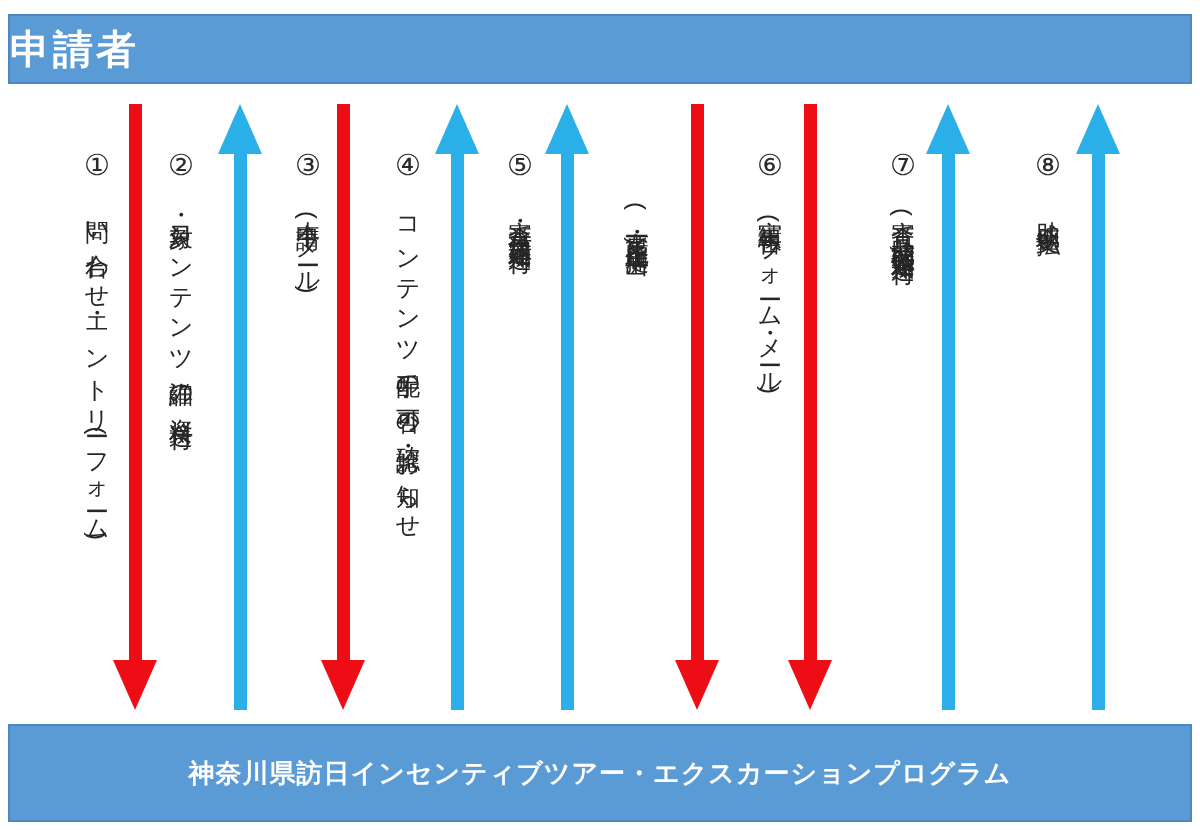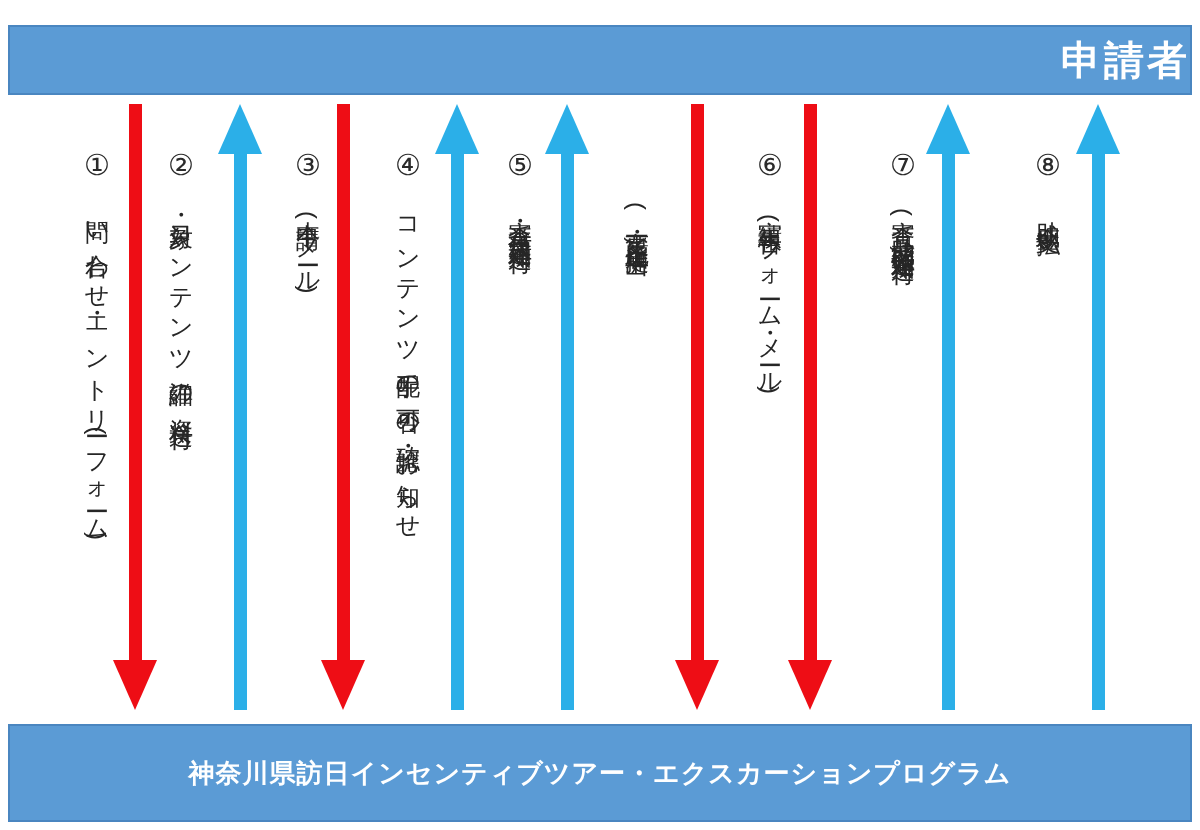--- a/index.html
+++ b/index.html
@@ -10,23 +10,23 @@
   .stage{position:absolute;left:0;top:0;width:1200px;height:830px;}
 
   
   .bar{
     position:absolute;left:8px;right:8px;box-sizing:border-box;
     background:var(--bar-fill,#5b9bd5);
     border:2px solid var(--bar-border,#4a86c0);
     color:var(--bar-text,#ffffff);text-align:center;
   }
   .bar.top{
-    top:25px;height:70px;
-    display:flex;align-items:center;justify-content:flex-end;
-    font-size:40px;font-weight:bold;letter-spacing:3px;padding-left:32px;
+    top:14px;height:70px;
+    display:flex;align-items:center;justify-content:flex-start;
+    font-size:40px;font-weight:bold;letter-spacing:3px;
   }
   .bar.bottom{
     top:724px;height:98px;
     display:flex;flex-direction:column;align-items:center;justify-content:center;
     font-weight:bold;font-size:26px;line-height:35px;letter-spacing:1px;
   }
 
   
   .flow-label{
     position:absolute;top:148px;width:44px;

